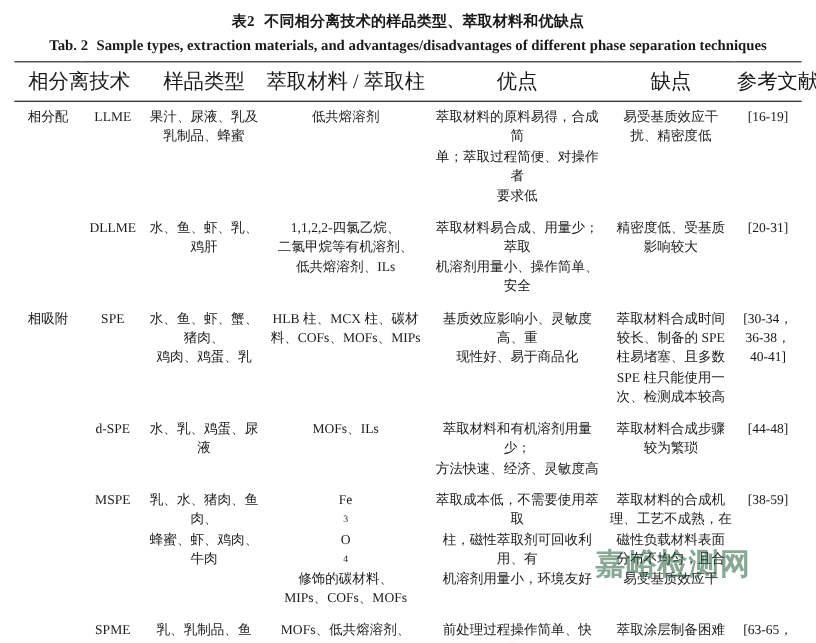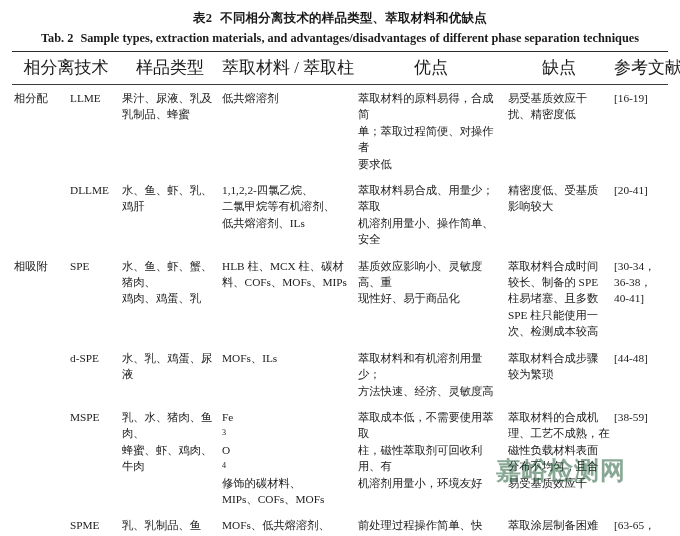--- a/index.html
+++ b/index.html
@@ -59,20 +59,21 @@
     border-top: 1.6px solid #2b2b2b;
     border-bottom: 0.9px solid #3a3a3a;
     vertical-align: middle;
     white-space: nowrap;
   }
   .tbl td {
     font-size: 11.3px;
     line-height: 16.4px;
     padding: 5px 2px 5px 2px;
     vertical-align: top;
+    text-align: center;
   }
   .c-group   { width: 56px;  text-align: center; }
   .c-tech    { width: 52px;  text-align: center; }
   .c-sample  { width: 100px; }
   .c-mat     { width: 136px; }
   .c-adv     { width: 150px; }
   .c-dis     { width: 106px; }
   .c-ref     { width: 56px;  }
 
   .cell-lines span { display: block; }
@@ -186,21 +187,21 @@
           </td>
           <td class="cell-lines">
             <span>萃取材料易合成、用量少；萃取</span>
             <span>机溶剂用量小、操作简单、安全</span>
           </td>
           <td class="cell-lines">
             <span>精密度低、受基质</span>
             <span>影响较大</span>
           </td>
           <td class="cell-lines">
-            <span>[20-41]</span>
+            <span>[20-31]</span>
           </td>
         </tr>
         <tr>
           <td class="cell-lines">
             <span>相吸附</span>
           </td>
           <td class="cell-lines">
             <span>SPE</span>
           </td>
           <td class="cell-lines">

